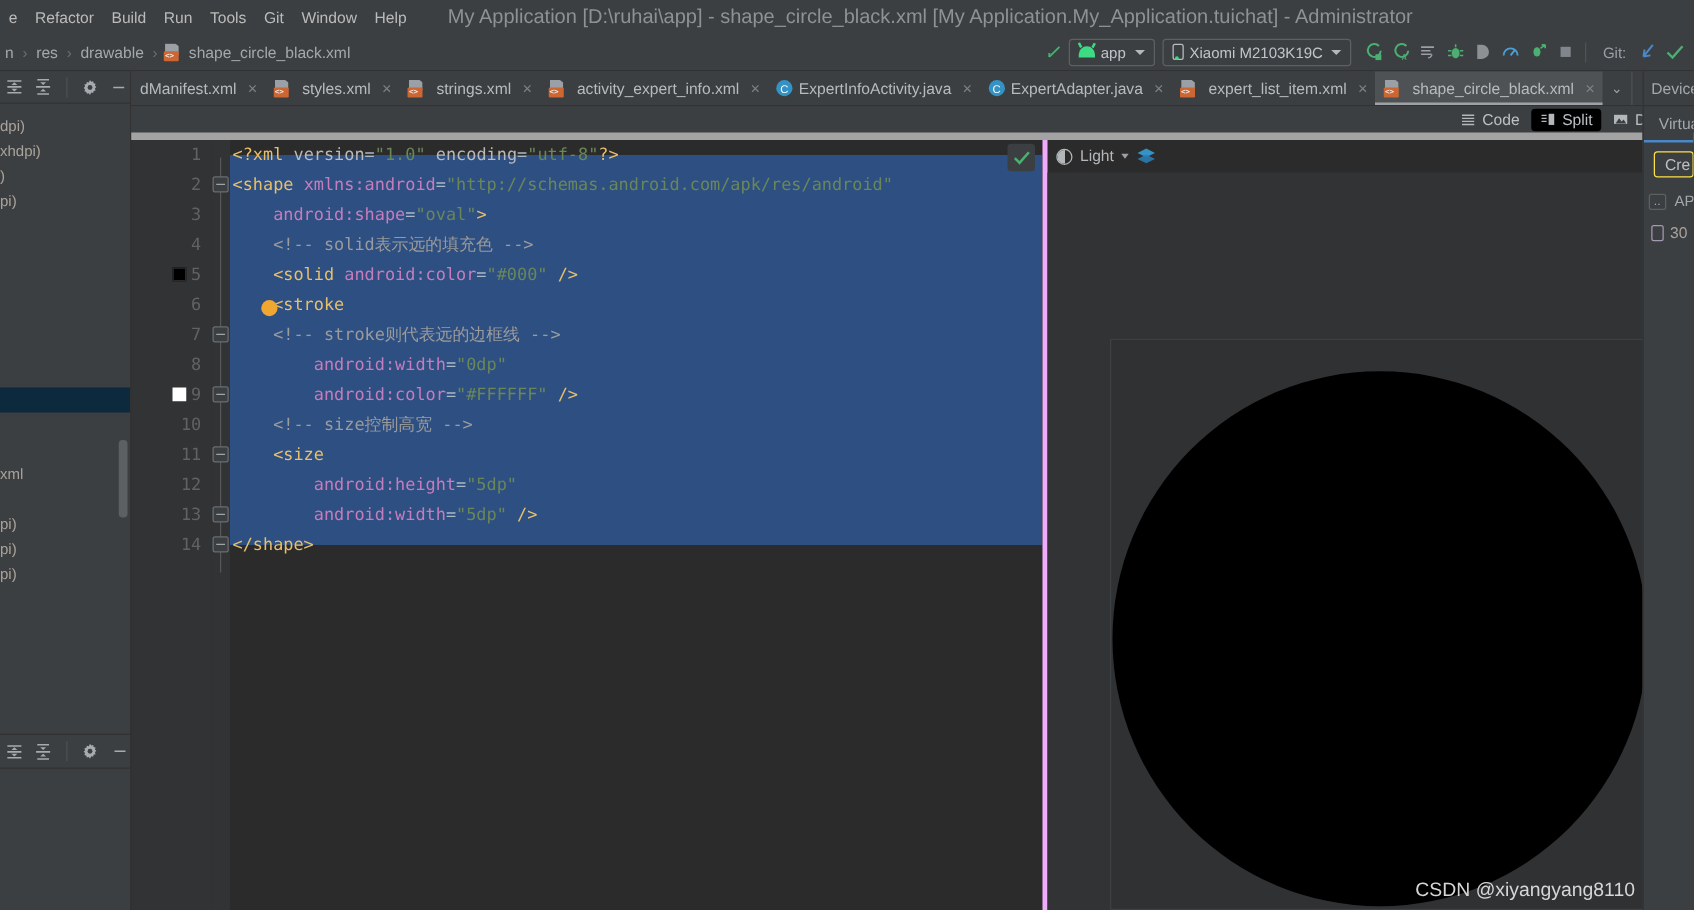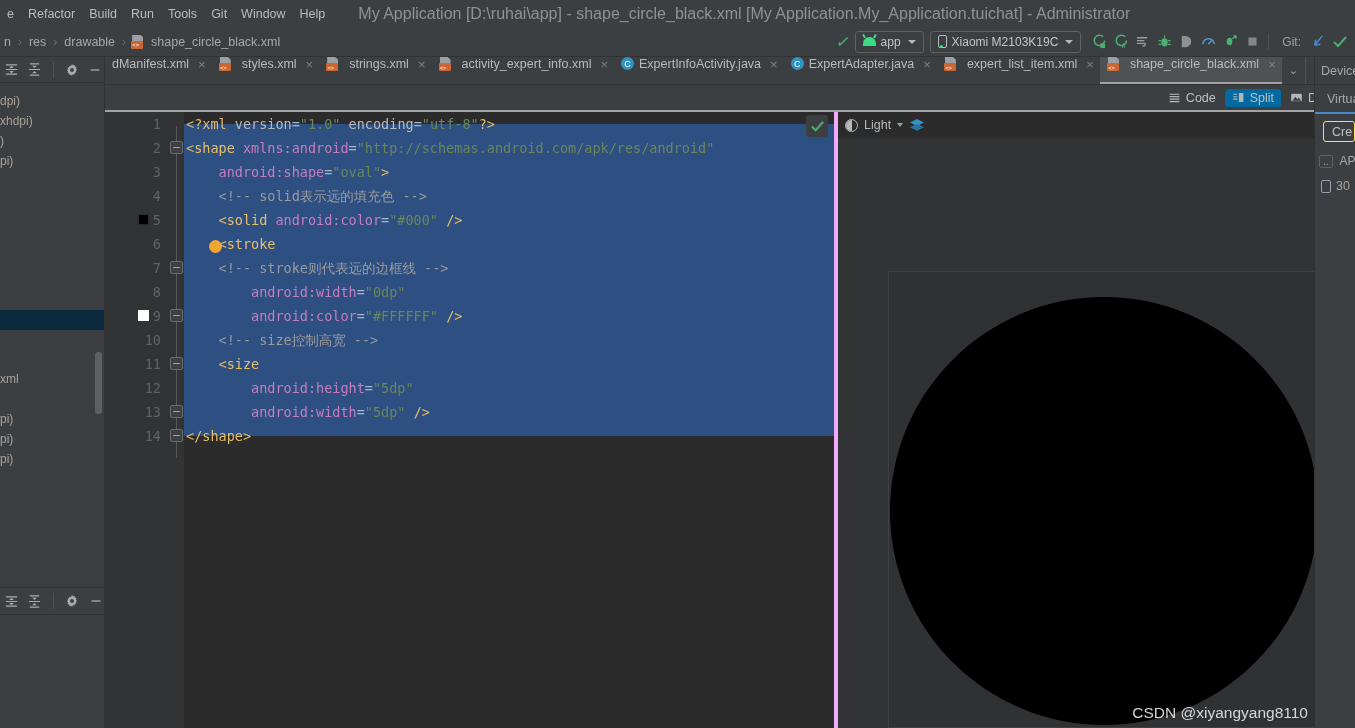--- a/index.html
+++ b/index.html
@@ -115,21 +115,21 @@
     border-top:1px solid #323232; border-bottom:1px solid #323232; background:#3c3f41;
   }
 
   
   #tabsbar {
     position: absolute; left: 105px; top: 57px; width: 1250px; height: 28px;
     background: #3c3f41; border-bottom: 1px solid #323232;
     display: flex; align-items: stretch; overflow: hidden;
   }
   .tab {
-    display: flex; gap: 5px;
+    display: flex; align-items: center; gap: 5px;
     padding: 0 6px 0 7px; font-size: 12.5px; color: #b7bbbe;
     white-space: nowrap; position: relative;
   }
   .tab.active { background: #4e5254; }
   .tab.active::after {
     content:""; position:absolute; left:0; right:0; bottom:0; height:2px; background:#9ea2a5;
   }
   .tab .x { color:#7c8387; font-size: 13px; margin-left:4px; }
   .jicon {
     width: 13px; height: 13px; border-radius: 50%;
@@ -139,29 +139,29 @@
   }
   #tab-overflow { display:flex; align-items:center; padding:0 7px; color:#a3a8ac; font-size:11px; }
   #device-label {
     display:flex; align-items:center; padding-left:8px; font-size:12.5px; color:#a3a8ac;
     border-left: 1px solid #4e5254;
   }
 
   
   #modebar {
     position: absolute; left: 105px; top: 85px; width: 1250px; height: 27px;
-    background: #3c3f41; border-bottom:2px solid #a3a3a3;
+    background: #3c3f41; border-bottom:6px solid #a3a3a3;
     display:flex; align-items:center; justify-content:flex-end;
   }
   .modebtn {
     display:flex; align-items:center; gap:5px;
     padding: 2px 7px; margin: 0 1px; border-radius:3px;
     font-size:12.5px; color:#bcc0c3;
   }
-  .modebtn.sel { background:#0369a1; }
+  .modebtn.sel { background:#000000; }
   #virtual-label {
     position:absolute; right: 4px; top: 0; height:27px; display:flex; align-items:center;
     font-size:12.5px; color:#a3a8ac; padding-left:8px;
   }
 
   
   #editor {
     position: absolute; left: 105px; top: 112px; width: 729px; height: 616px;
     background: #2b2b2b; overflow: hidden;
     font-family: "DejaVu Sans Mono", monospace; font-size: 13.5px;

